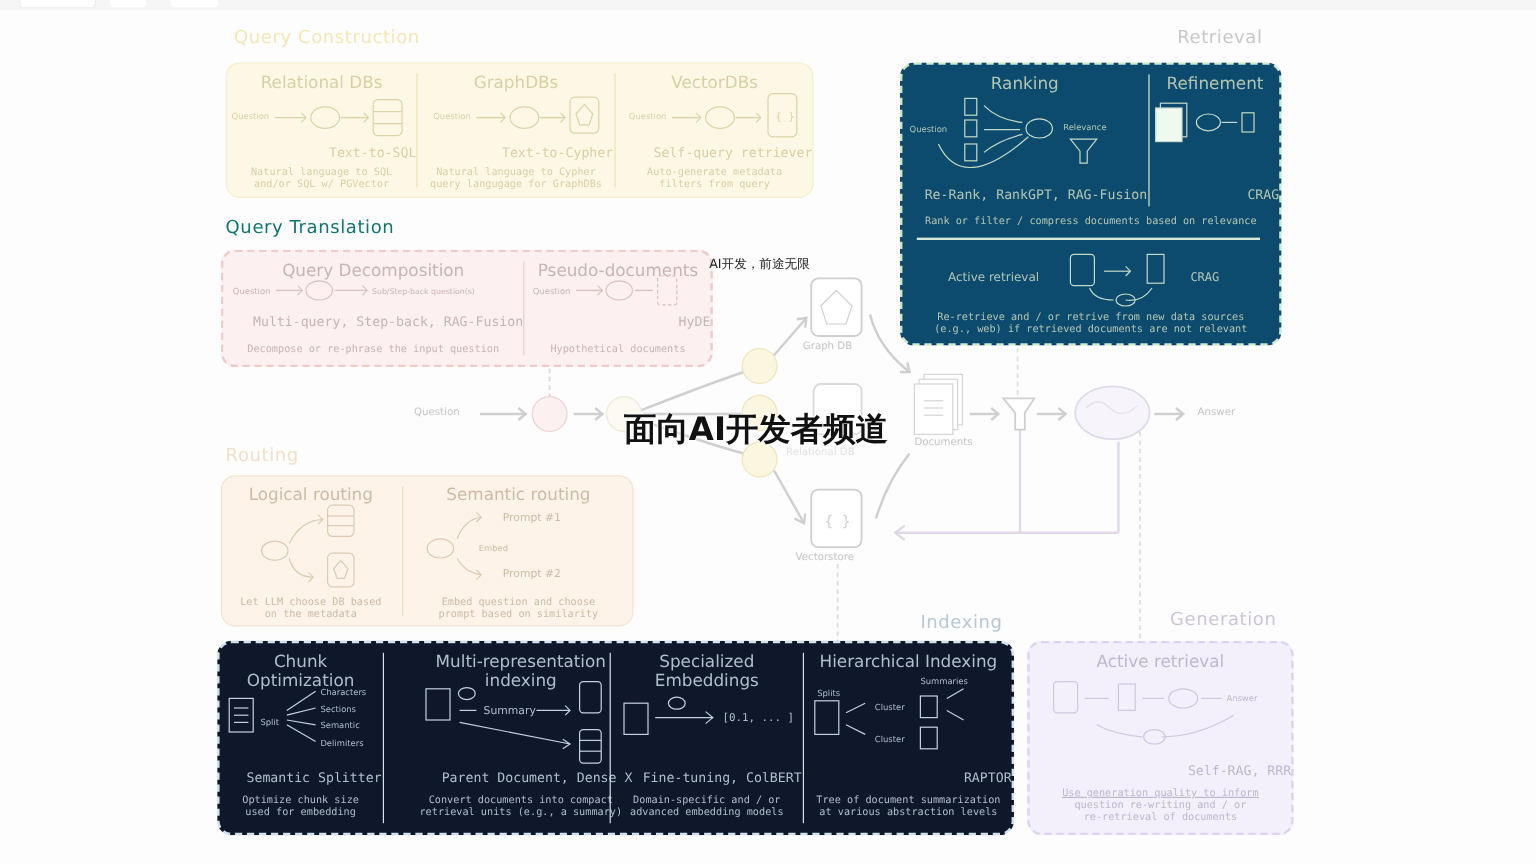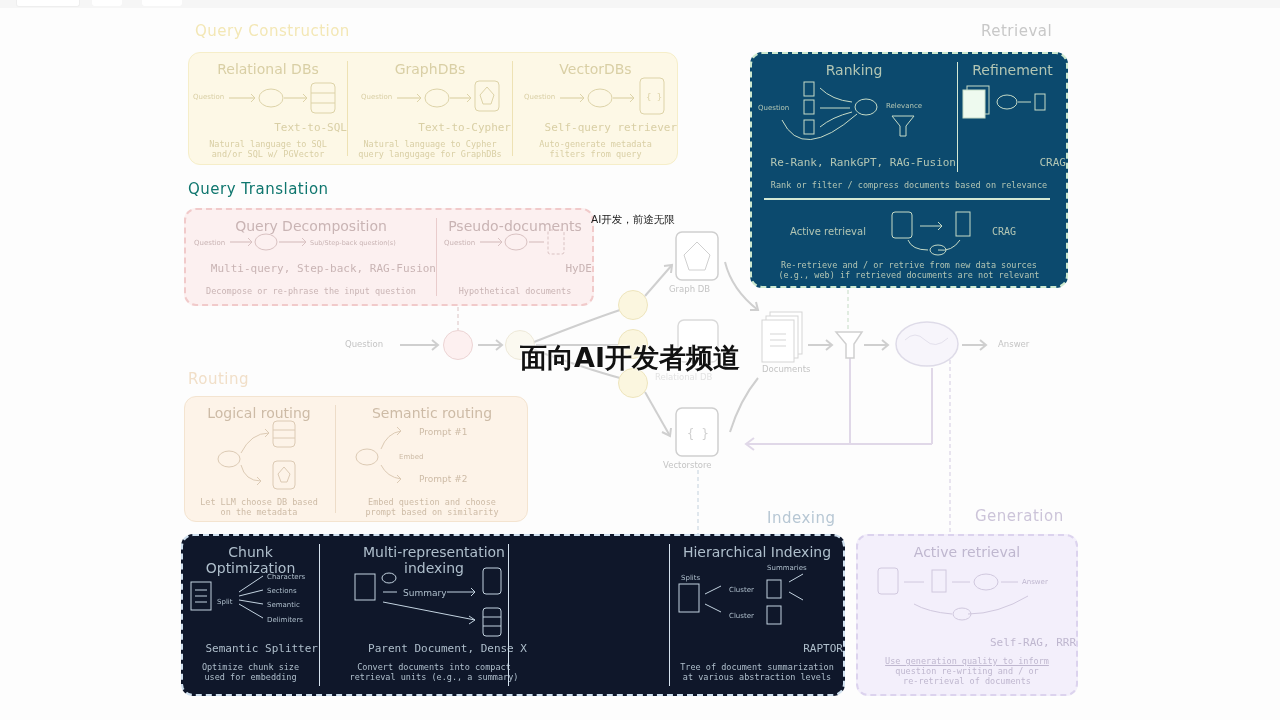--- a/index.html
+++ b/index.html
@@ -318,20 +318,33 @@
       <rect x="142" y="50" width="18" height="28" rx="3" fill="none" stroke="#c3d3e0"></rect>
       <line x1="142" y1="59" x2="160" y2="59" stroke="#c3d3e0"></line>
         <line x1="142" y1="68" x2="160" y2="68" stroke="#c3d3e0"></line>
     </svg>
     <span class="small" style="left:62px;top:52px;font-size:9px;">Summary</span>
     <div class="method" style="top:106px;">Parent Document, Dense X</div>
     <div class="desc" style="top:126px;">Convert documents into compact</div>
     <div class="desc" style="top:136px;">retrieval units (e.g., a summary)</div>
   </div>
   <div class="divider" style="left:325px;background:#d5e2ee;"></div>
+  <div class="sub" style="left:327px;width:158px;">
+    <div class="sub-title">Specialized Embeddings</div>
+    <svg width="158" height="80" style="left:0;top:22px;">
+      <rect x="10" y="28" width="20" height="26" fill="none" stroke="#c3d3e0"></rect>
+      <ellipse cx="54" cy="28" rx="7" ry="5" fill="none" stroke="#c3d3e0"></ellipse>
+      <line x1="36" y1="40" x2="84" y2="40" stroke="#c3d3e0"></line>
+        <polyline points="78,35 84,40 78,45" fill="none" stroke="#c3d3e0"></polyline>
+    </svg>
+    <span class="small" style="left:92px;top:58px;font-size:9px;font-family:'DejaVu Sans Mono',monospace;">[0.1, ... ]</span>
+    <div class="method" style="top:106px;">Fine-tuning, ColBERT</div>
+    <div class="desc" style="top:126px;">Domain-specific and / or</div>
+    <div class="desc" style="top:136px;">advanced embedding models</div>
+  </div>
   <div class="divider" style="left:486px;background:#d5e2ee;"></div>
   <div class="sub" style="left:488px;width:172px;">
     <div class="sub-title">Hierarchical Indexing</div>
     <span class="small" style="left:10px;top:38px;">Splits</span>
     <span class="small" style="left:96px;top:28px;">Summaries</span>
     <span class="small" style="left:58px;top:50px;">Cluster</span>
     <span class="small" style="left:58px;top:76px;">Cluster</span>
     <svg width="172" height="80" style="left:0;top:22px;">
       <rect x="8" y="26" width="20" height="28" fill="none" stroke="#c3d3e0"></rect>
       <line x1="34" y1="36" x2="50" y2="28" stroke="#c3d3e0"></line>

